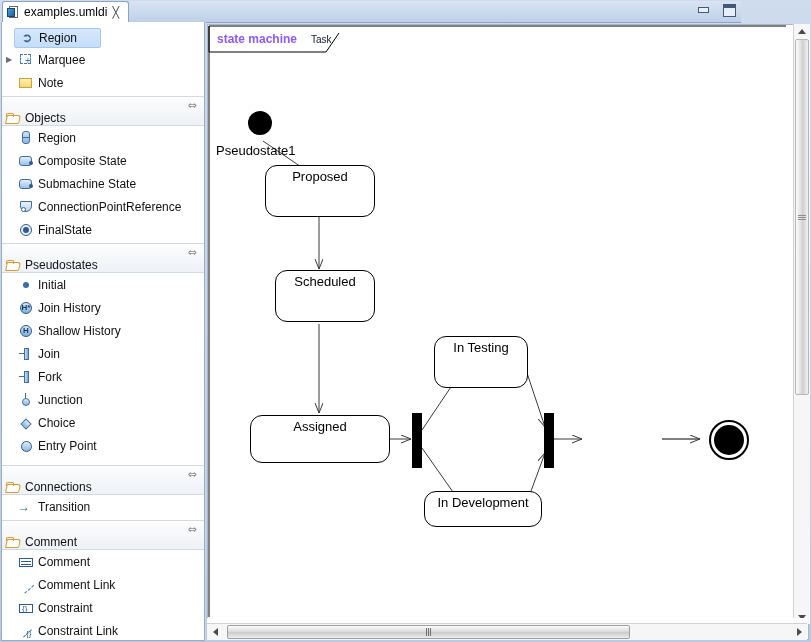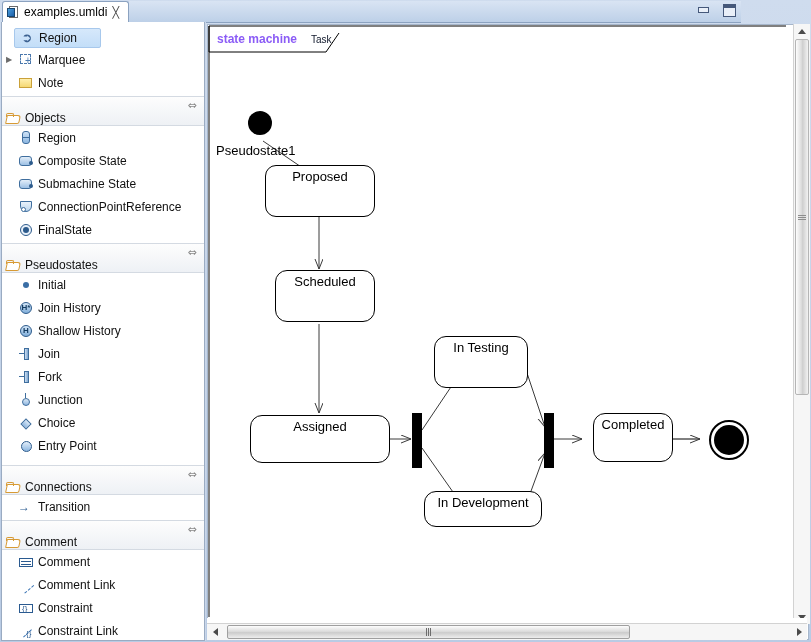--- a/index.html
+++ b/index.html
@@ -436,21 +436,21 @@
 
       <div id="frame-tab">
         <span class="txt">
           <span class="sm">state machine</span><span class="nm">Task</span>
         </span>
       </div>
 
       <div class="initial-node" style="left:40px;top:86px;width:24px;height:24px;"></div>
       <div class="node-label" style="left:8px;top:118px;">Pseudostate1</div>
 
-      <div class="state-box" style="left:57px;top:140px;width:110px;height:52px;border-radius:11px;">
+      <div class="state-box" style="left:57px;top:140px;width:110px;height:52px;">
         <span>Proposed</span>
       </div>
 
       <div class="state-box" style="left:67px;top:245px;width:100px;height:52px;">
         <span>Scheduled</span>
       </div>
 
       <div class="state-box" style="left:42px;top:390px;width:140px;height:48px;">
         <span>Assigned</span>
       </div>
@@ -460,23 +460,20 @@
       <div class="state-box" style="left:226px;top:311px;width:94px;height:52px;">
         <span>In Testing</span>
       </div>
 
       <div class="state-box" style="left:216px;top:466px;width:118px;height:36px;">
         <span>In Development</span>
       </div>
 
       <div class="bar-node" style="left:336px;top:388px;width:10px;height:55px;"></div>
 
-      <div class="state-box" style="left:385px;top:388px;width:80px;height:49px;">
-        <span>Completed</span>
-      </div>
 
       <div class="final-node" style="left:501px;top:395px;width:36px;height:36px;"></div>
     </div>
   </div>
 
   <div id="vsb">
     <div class="arrow-up">
         <span class="tri-up"></span>
       </div>
     <div id="vsb-thumb">

